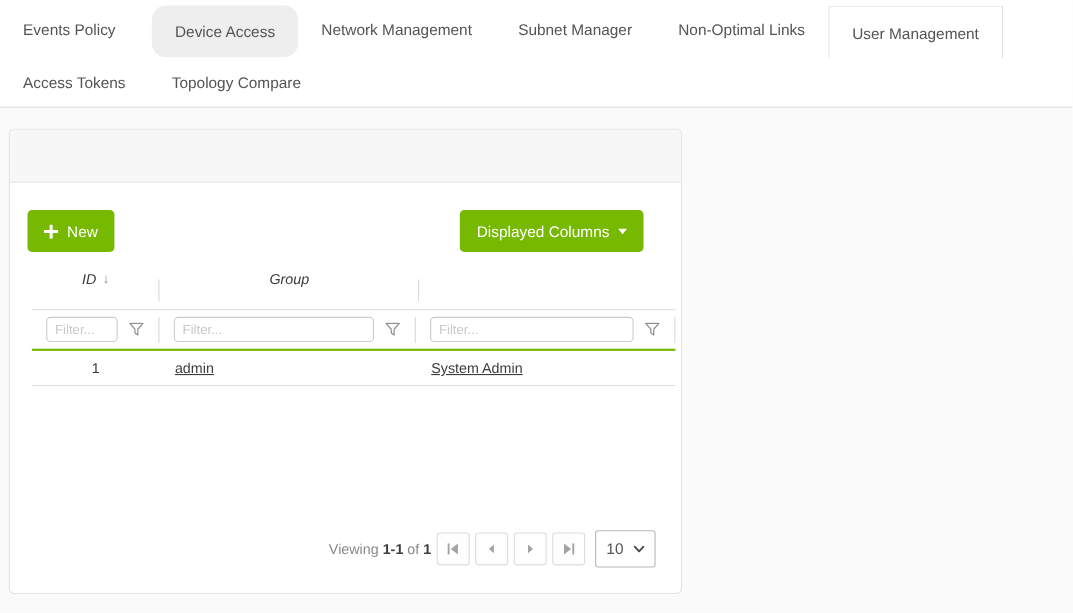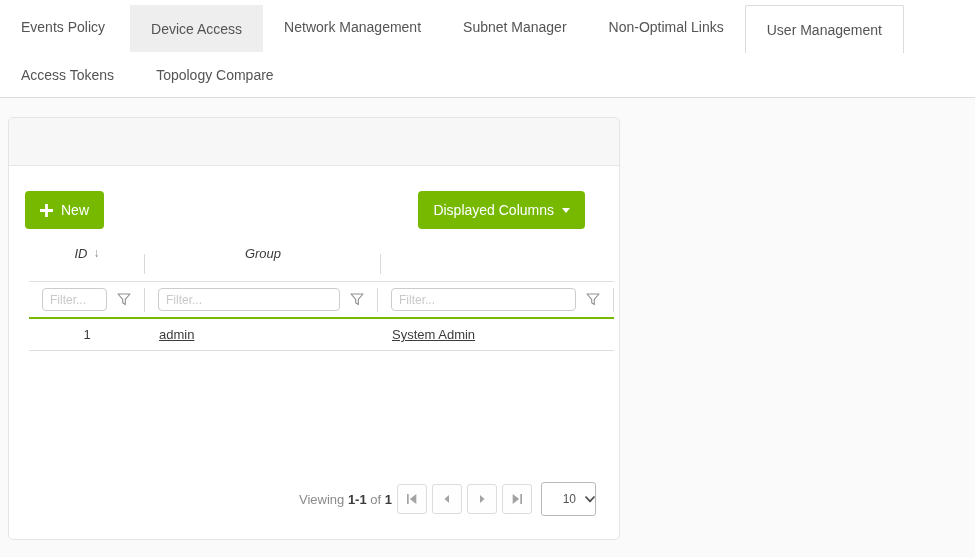--- a/index.html
+++ b/index.html
@@ -12,21 +12,21 @@
   }
   
   .tabbar { background:#fff; border-bottom:1px solid #dcdcdc; }
   .tab-row { display:flex; align-items:stretch; }
   .tab-row.row1 { height:53px; }
   .tab-row.row2 { height:44px; }
   .tab {
     padding:0 21px; display:flex; align-items:center;
     font-size:14px; color:#545454; cursor:pointer; white-space:nowrap;
   }
-  .tab.hl { background:#eeeeee; border-radius:1px; margin:5px 0 1px 4px; }
+  .tab.hl { background:#eeeeee; border-radius:13px; margin:5px 0 1px 12px; }
   .tab.active {
     background:#fff; border:1px solid #dbdbdb; border-bottom:none;
     border-radius:2px 2px 0 0; margin-top:5px;justify-content:center;
   }
   
   .page { background:#fafafa; height:459px; padding:19px 0 0 8px; }
   .card {
     width:612px; height:423px; background:#fff;
     border:1px solid #e4e4e4; border-radius:5px; overflow:hidden;
   }
@@ -76,22 +76,22 @@
   .pagination { display:flex; justify-content:flex-end; align-items:center; margin-right:23px; }
   .viewing { font-size:13px; color:#8a8a8a; white-space:nowrap; }
   .viewing b { color:#3c3c3c; font-weight:bold; }
   .pg-btn {
     width:30px; height:30px; border:1px solid #dcdcdc; border-radius:3px;
     background:#fefefe; display:flex; align-items:center; justify-content:center;
     margin-left:5px; cursor:pointer; padding:0;
   }
   .page-size {
     width:55px; height:34px; border:1px solid #b8b8b8; border-radius:3px;
-    background:#fff; display:flex; align-items:center; justify-content:flex-end;
-    gap:9px; font-size:12px; color:#555; margin-left:9px; cursor:pointer;
+    background:#fff; display:flex; align-items:center; justify-content:center;
+    gap:9px; font-size:14px; color:#555; margin-left:9px; cursor:pointer;
   }
 </style>
 </head>
 <body>
 
 <div>
 
   <div class="tabbar">
     <div class="tab-row row1">
       <div class="tab">

